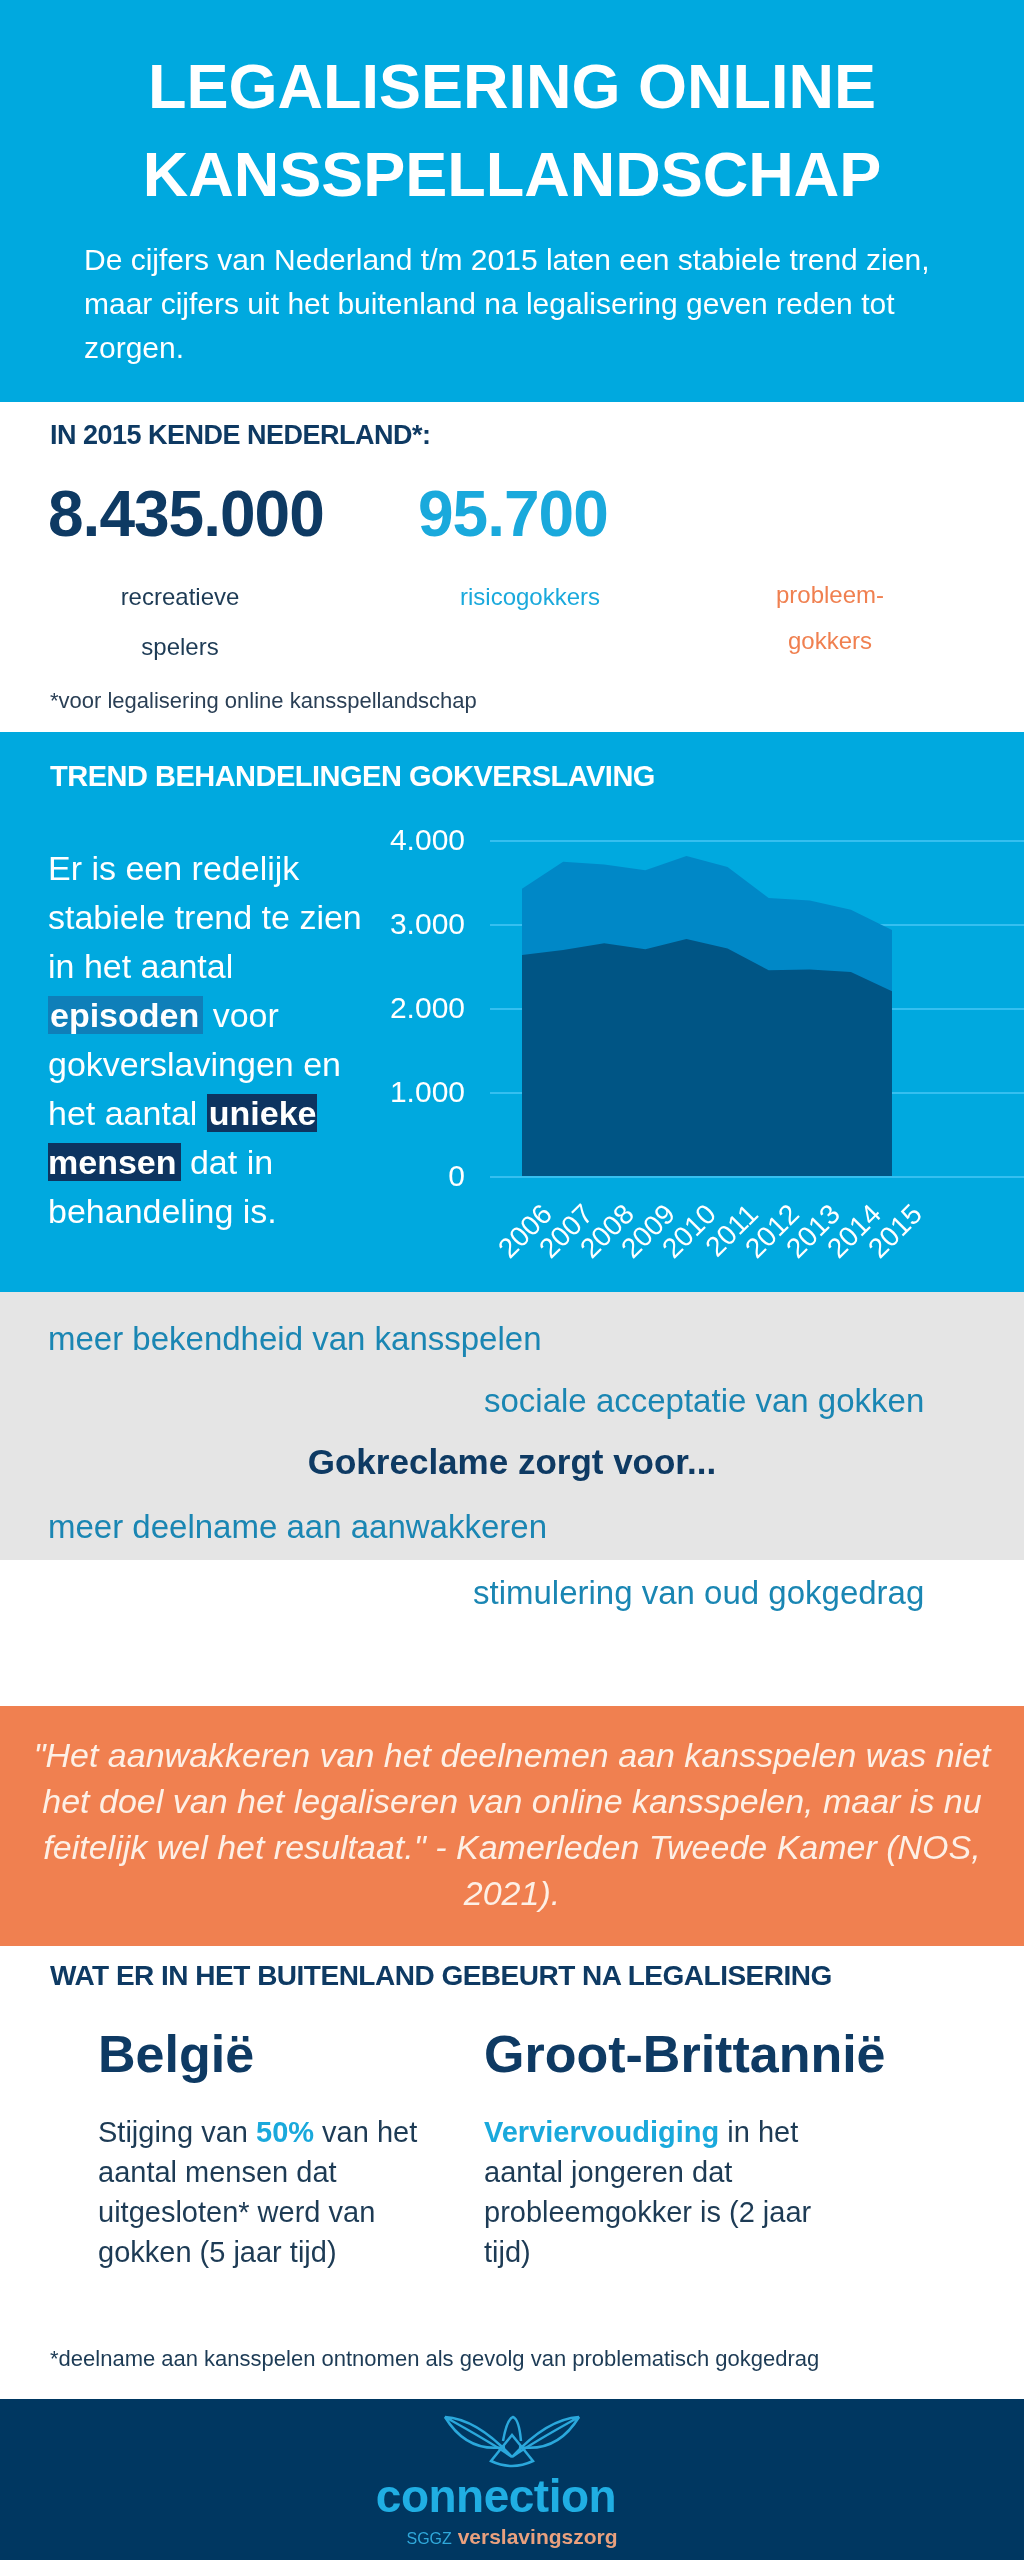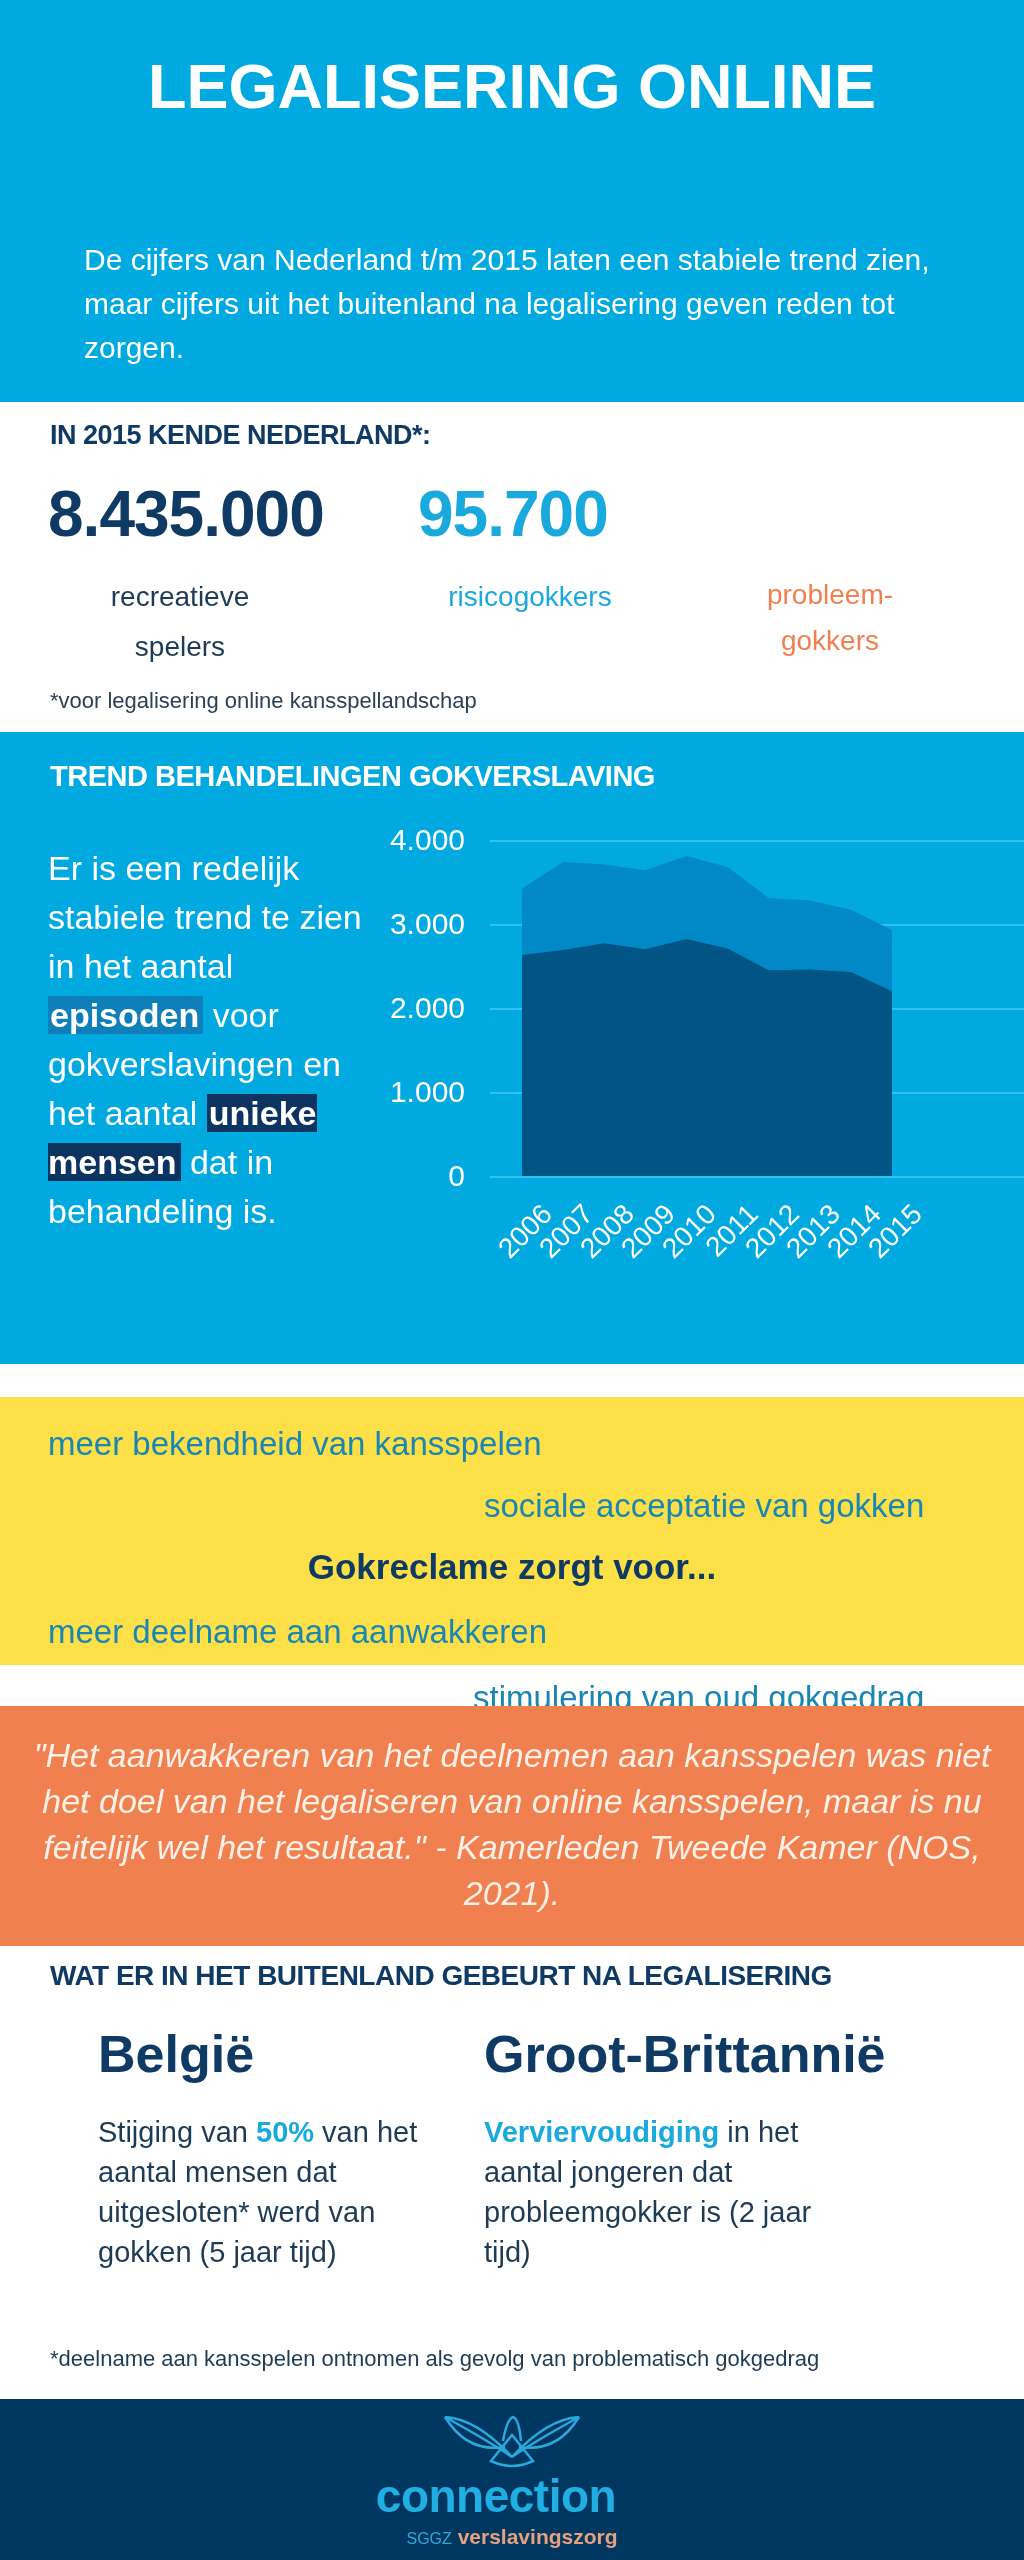--- a/index.html
+++ b/index.html
@@ -12,37 +12,37 @@
     #header { top: 0; height: 402px; background: #00a9df; }
     .title { position: absolute; left: 0; width: 1024px; text-align: center; color: #ffffff; font-weight: bold; font-size: 63px; line-height: 72px; letter-spacing: 0px; }
     .title.l1 { top: 50px; }
     .title.l2 { top: 138px; }
     .intro { position: absolute; left: 84px; top: 238px; width: 900px; color: #ffffff; font-size: 30px; line-height: 44px; }
 
     
     #stats { top: 402px; height: 330px; background: #ffffff; }
     .stats-heading { position: absolute; left: 50px; top: 18px; font-size: 27px; font-weight: bold; color: #0e3a63; letter-spacing: -0.5px; }
     .stat-num { position: absolute; top: 75px; font-size: 64px; font-weight: bold; letter-spacing: -1px; }
-    .stat-lbl { position: absolute; top: 170px; font-size: 28px; line-height: 50px; text-align: center; }
+    .stat-lbl { position: absolute; top: 170px; font-size: 24px; line-height: 50px; text-align: center; }
     .stats-foot { position: absolute; left: 50px; top: 286px; font-size: 22px; color: #2a3f55; }
 
     
     #trend { top: 732px; height: 632px; background: #00a9df; }
     .trend-heading { position: absolute; left: 50px; top: 28px; font-size: 29px; font-weight: bold; color: #ffffff; letter-spacing: -0.5px; }
     .trend-text { position: absolute; left: 48px; top: 112px; width: 330px; color: #ffffff; font-size: 34px; line-height: 49px; }
     .hl-a { background: #0f7fb9; font-weight: bold; padding: 0 4px 0 2px; }
     .hl-b { background: #0d3460; font-weight: bold; padding: 0 4px 0 2px; }
     .chart-wrap { position: absolute; left: 340px; top: 108px; width: 684px; height: 500px; }
     .ytick { position: absolute; width: 125px; text-align: right; color: #ffffff; font-size: 30px; line-height: 30px; }
     .grid { position: absolute; left: 150px; width: 534px; height: 2px; background: #35bff0; }
     .xtick { position: absolute; color: #ffffff; font-size: 28px; transform-origin: right top; transform: rotate(-45deg); white-space: nowrap; text-align: right; width: 80px; }
     svg.area { position: absolute; left: 0; top: 0; }
 
     
-    #ads { top: 1397px; height: 268px; background: #fde047; }
+    #ads { top: 1292px; height: 268px; background: #e5e5e5; }
     .ad { position: absolute; font-size: 33px; color: #1a86b3; white-space: nowrap; }
     .ad-center { position: absolute; left: 0; width: 1024px; text-align: center; top: 150px; font-size: 35px; font-weight: bold; color: #0e3a63; }
 
     
     #quote { top: 1706px; height: 240px; background: #f08050; }
     .quote-text { position: absolute; left: 30px; top: 26px; width: 964px; text-align: center; font-style: italic; font-size: 34px; line-height: 46px; color: #fdf0e6; }
 
     
     #abroad { top: 1946px; height: 453px; background: #ffffff; }
     .abroad-heading { position: absolute; left: 50px; top: 14px; font-size: 28px; font-weight: bold; color: #0e3a63; letter-spacing: -0.5px; }
@@ -57,20 +57,21 @@
     .logo-name { position: absolute; left: 0; width: 992px; top: 70px; text-align: center; font-size: 46px; font-weight: bold; color: #20aee3; letter-spacing: -0.5px; }
     .logo-sub { position: absolute; left: 0; width: 1024px; top: 126px; text-align: center; font-size: 21px; }
     .logo-sub .sggz { color: #2fa8da; font-size: 16px; }
     .logo-sub .vz { color: #e9a07e; font-weight: bold; }
   </style>
 </head>
 <body>
 
 <section id="header" class="section">
   <div class="title l1">LEGALISERING ONLINE</div>
+  <div class="title l2">KANSSPELLANDSCHAP</div>
   <p class="intro">De cijfers van Nederland t/m 2015 laten een stabiele trend zien, maar cijfers uit het buitenland na legalisering geven reden tot zorgen.</p>
 </section>
 
 <section id="stats" class="section">
   <div class="stats-heading">IN 2015 KENDE NEDERLAND*:</div>
 
   <div class="stat-num" style="left:48px; color:#0e3a63;">8.435.000</div>
   <div class="stat-lbl" style="left:70px; width:220px; color:#1d3b55;">
     <div>recreatieve</div>
     <div>spelers</div>

